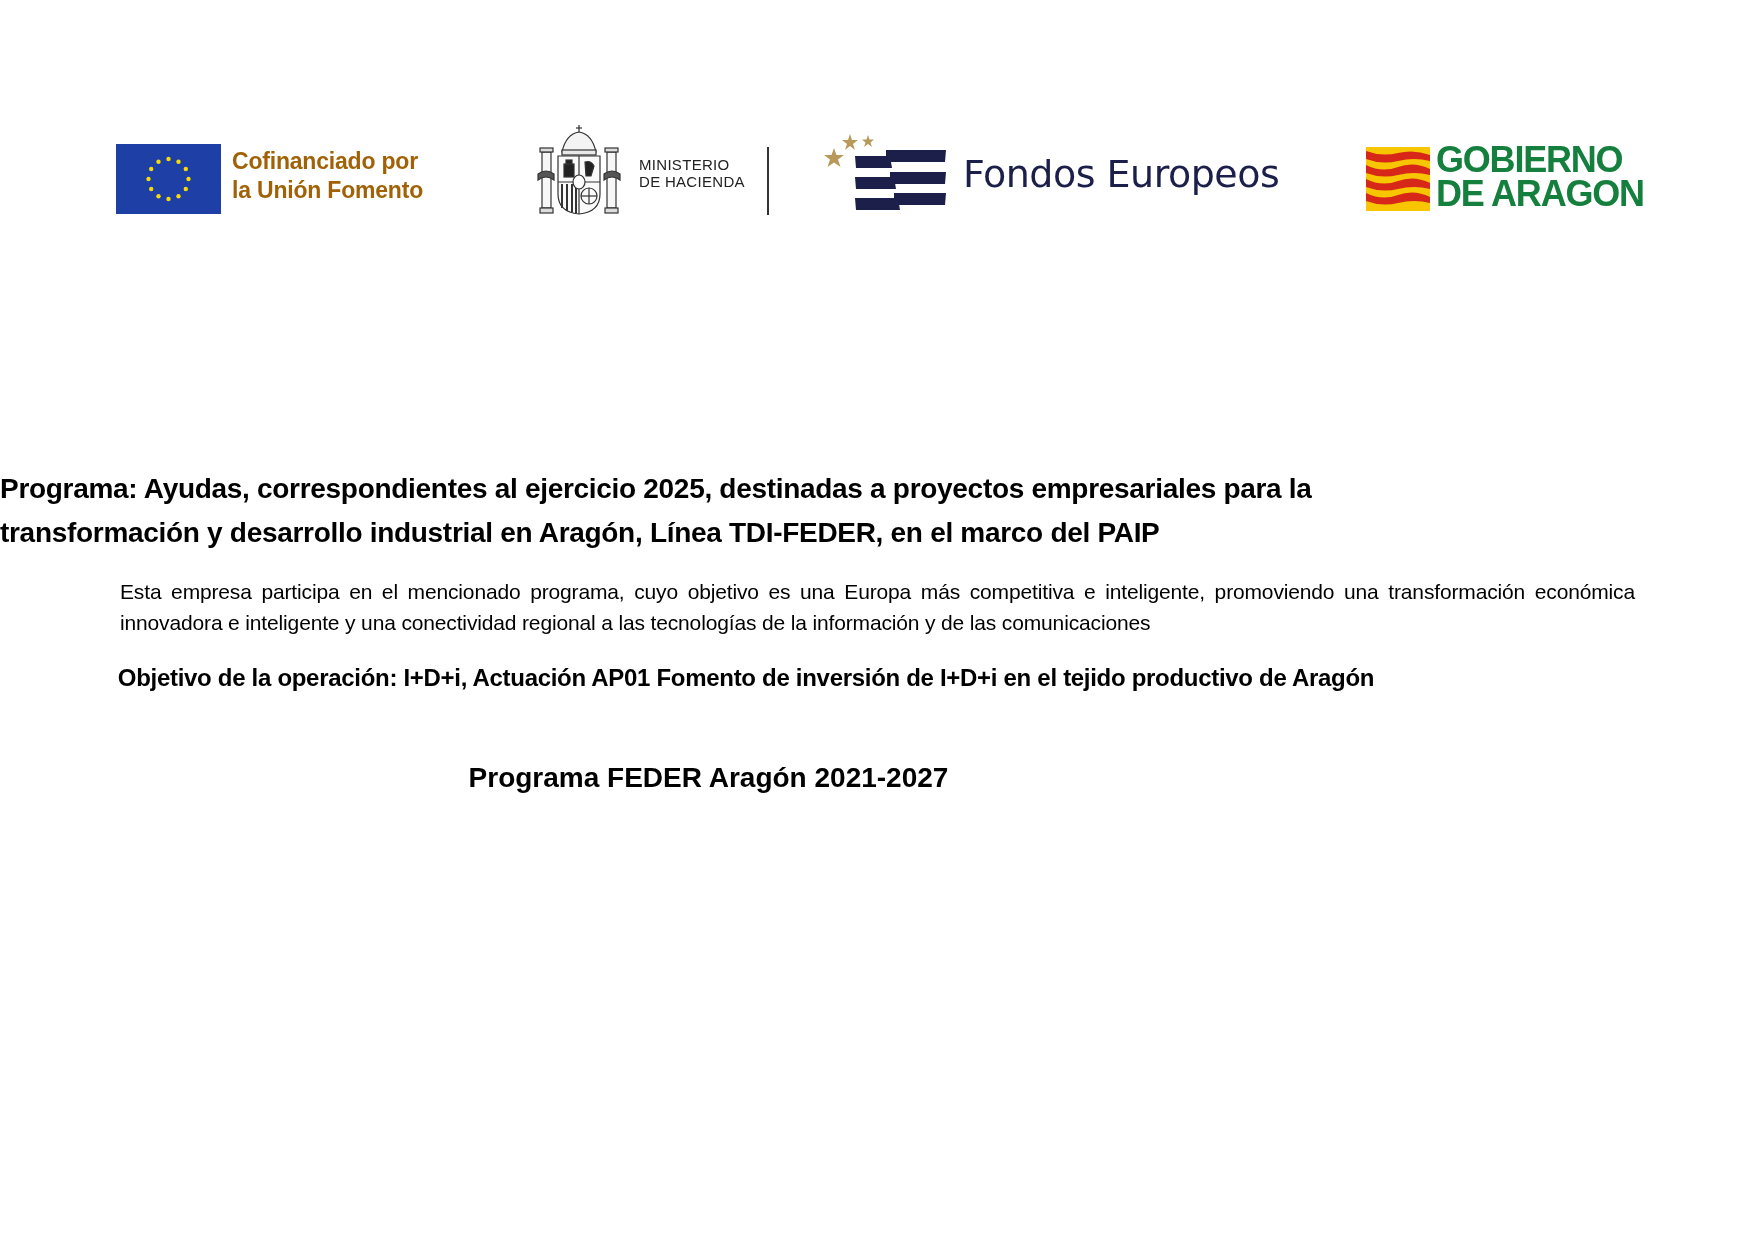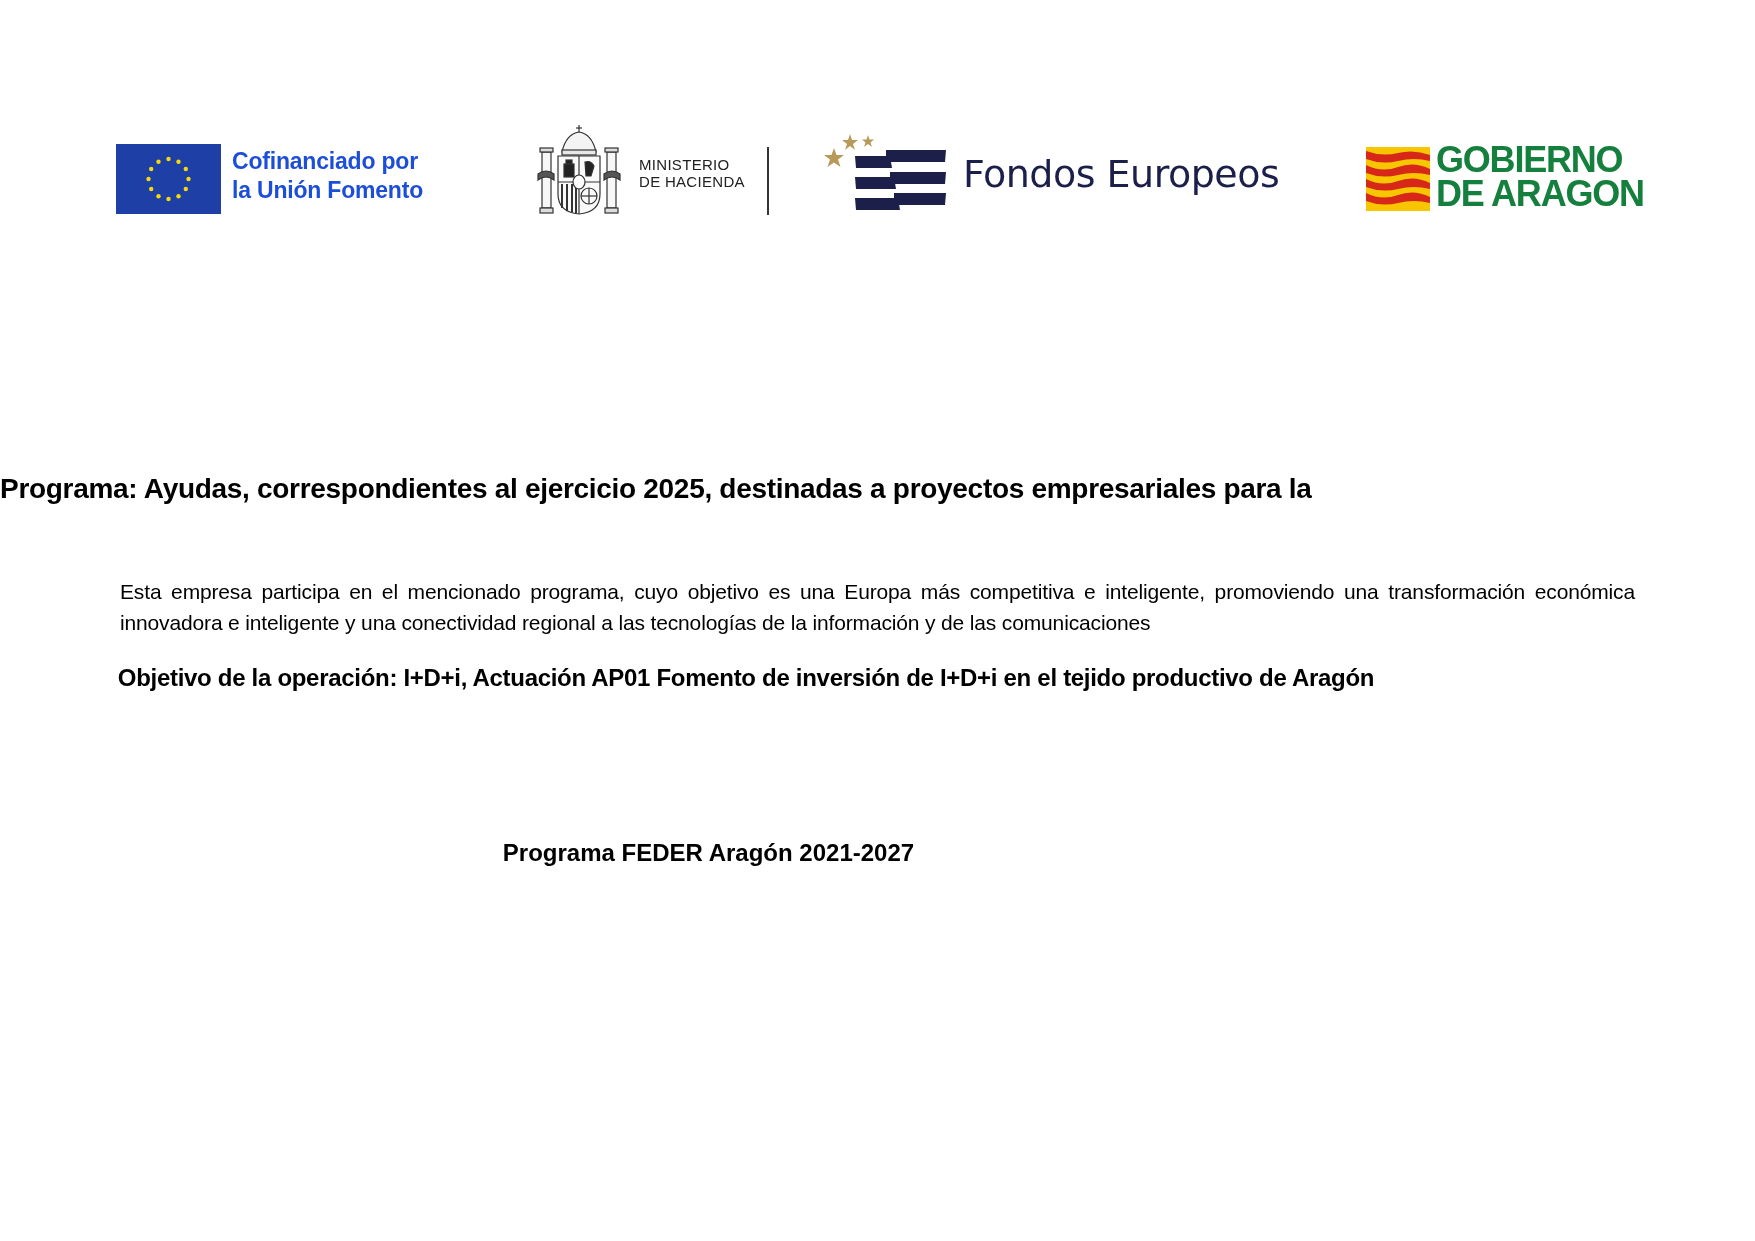--- a/index.html
+++ b/index.html
@@ -18,21 +18,21 @@
   .abs { position: absolute; }
 
   
   .eu-flag {
     left: 116px; top: 144px; width: 105px; height: 70px;
     background: #1d3fa6;
   }
   .eu-flag svg { width: 100%; height: 100%; display: block; }
   .eu-text {
     left: 232px; top: 147px;
-    color: #1d4ed8;
+    color: #a16207;
     font-family: "Liberation Sans", sans-serif;
     font-weight: bold;
     font-size: 23px;
     line-height: 29px;
     letter-spacing: -0.2px;
   }
 
   .coat-arms {
     left: 536px; top: 122px; width: 86px; height: 96px;
   }
@@ -98,25 +98,25 @@
   .objective {
     left: 0; width: 1492px; top: 662px;
     text-align: center;
     font-family: "Liberation Sans", sans-serif;
     font-weight: bold;
     font-size: 24px;
     line-height: 32px;
     letter-spacing: -0.3px;
   }
   .footer-program {
-    left: 0; width: 1417px; top: 837px;
+    left: 0; width: 1417px; top: 762px;
     text-align: center;
     font-family: "Liberation Sans", sans-serif;
     font-weight: bold;
-    font-size: 24px;
+    font-size: 28px;
     line-height: 32px;
   }
   .line { display: block; white-space: nowrap; }
 </style>
 </head>
 <body>
 
 <div class="abs eu-flag">
   <svg viewBox="0 0 105 70" xmlns="http://www.w3.org/2000/svg">
     <rect width="105" height="70" fill="#1d3fa6"></rect>
@@ -219,19 +219,20 @@
     </g>
   </svg>
 </div>
 <div class="abs aragon-text">
   <span class="line">GOBIERNO</span>
   <span class="line">DE ARAGON</span>
 </div>
 
 <div class="abs title">
   <span class="line">Programa: Ayudas, correspondientes al ejercicio 2025, destinadas a proyectos empresariales para la</span>
+  <span class="line">transformación y desarrollo industrial en Aragón, Línea TDI-FEDER, en el marco del PAIP</span>
 </div>
 
 <div class="abs paragraph">Esta empresa participa en el mencionado programa, cuyo objetivo es una Europa más competitiva e inteligente, promoviendo una transformación económica innovadora e inteligente y una conectividad regional a las tecnologías de la información y de las comunicaciones</div>
 
 <div class="abs objective">Objetivo de la operación: I+D+i, Actuación AP01 Fomento de inversión de I+D+i en el tejido productivo de Aragón</div>
 
 <div class="abs footer-program">Programa FEDER Aragón 2021-2027</div>
 
 </body></html>

